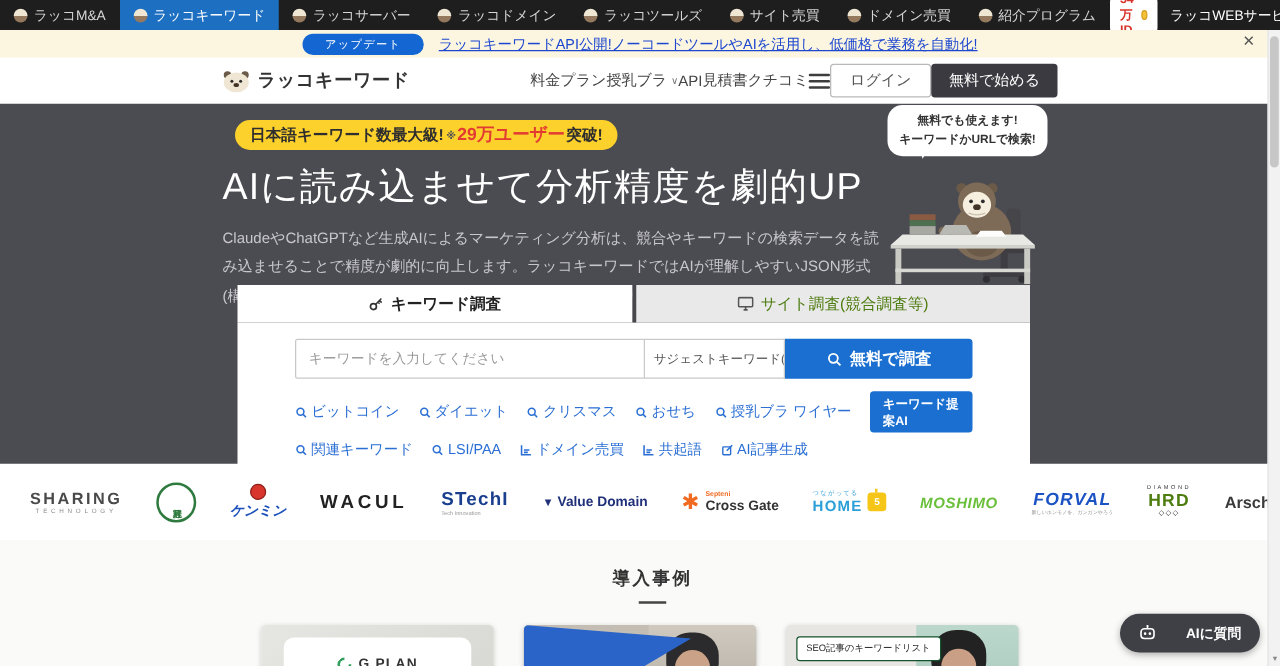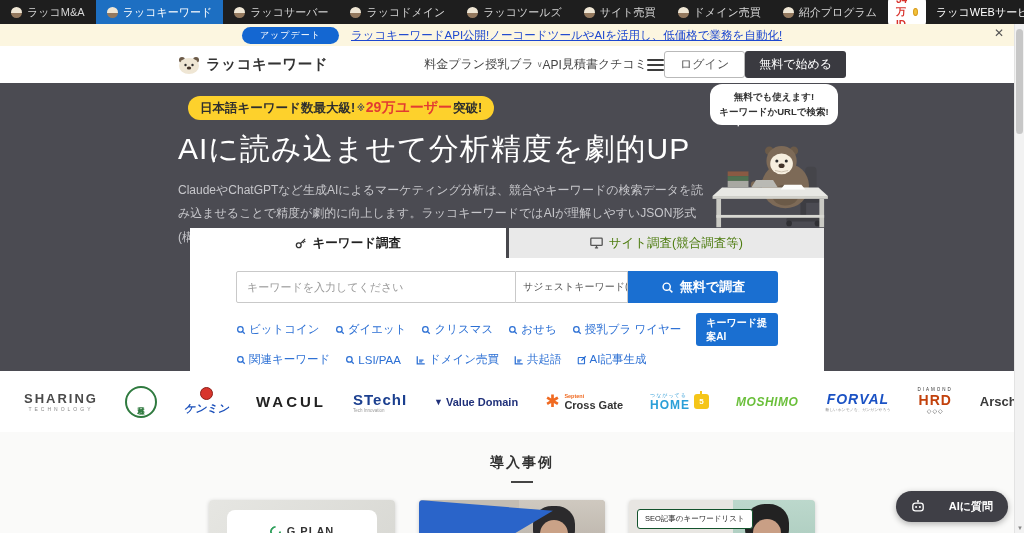--- a/index.html
+++ b/index.html
@@ -96,21 +96,21 @@
   .lg-home .l1 { font-size:5px; color:#3aa0d8; letter-spacing:1px; }
   .lg-home .l2 { font-size:12px; font-weight:bold; color:#2b9fd8; letter-spacing:1px; }
   .home-robot { width:15px; height:15px; background:#f5c518; border-radius:3px; display:flex; align-items:center; justify-content:center; color:#fff; font-size:8px; font-weight:bold; position:relative; }
   .home-robot:before { content:""; position:absolute; top:-3px; left:6px; width:2px; height:3px; background:#f5c518; }
   .lg-moshimo { font-size:12px; font-weight:bold; font-style:italic; color:#6abf3a; letter-spacing:.5px; }
   .lg-forval { flex-direction:column; align-items:center; }
   .lg-forval .l1 { font-size:14px; font-weight:bold; font-style:italic; color:#1b52c4; letter-spacing:1px; }
   .lg-forval .l2 { font-size:4px; color:#8a8a8a; }
   .lg-hrd { flex-direction:column; align-items:center; line-height:1.1; }
   .lg-hrd .l1 { font-size:4.5px; letter-spacing:2px; color:#333; }
-  .lg-hrd .l2 { font-size:14px; font-weight:bold; color:#c2410c; letter-spacing:1px; }
+  .lg-hrd .l2 { font-size:14px; font-weight:bold; color:#4d7c0f; letter-spacing:1px; }
   .lg-hrd .l3 { font-size:6px; color:#333; letter-spacing:1px; }
   .lg-arschool { font-size:13px; font-weight:bold; color:#3a3a3a; }
 
   
   .cases { height:101px; background:#fafaf9; text-align:center; padding-top:22px; position:relative;padding-left:20px; }
   .cases-title { font-size:14px; font-weight:bold; color:#333; letter-spacing:2px; }
   .cases-dash { width:22px; height:2px; background:#444; margin:9px auto 0; }
   .cards { position:absolute; top:68px; left:50%; transform:translateX(-50%); display:flex; gap:24px; }
   .case-card { width:186px; height:90px; border-radius:4px; box-shadow:0 1px 4px rgba(0,0,0,.18); position:relative; overflow:hidden; cursor:pointer; background:#dfdfdc; }
   .card1 { background:linear-gradient(135deg,#e6e6e2 0%,#d6d6d1 100%); }

